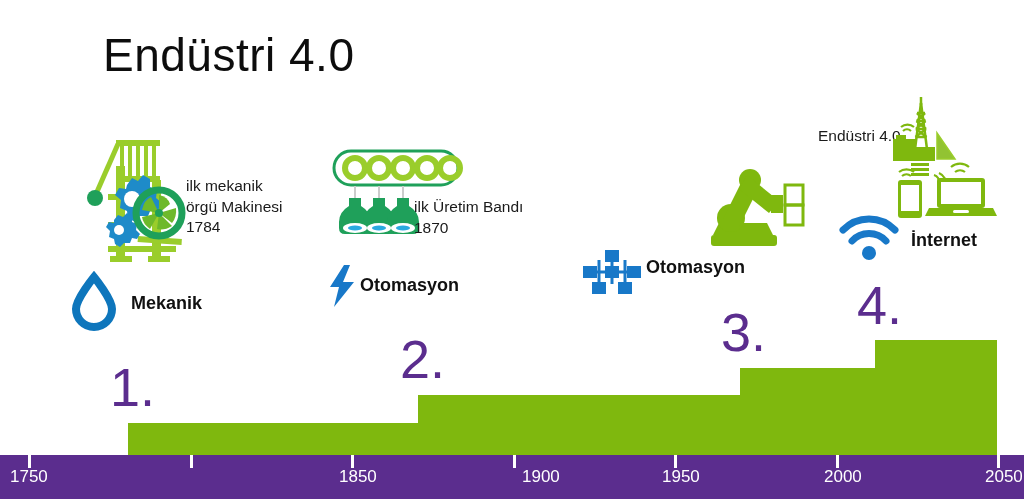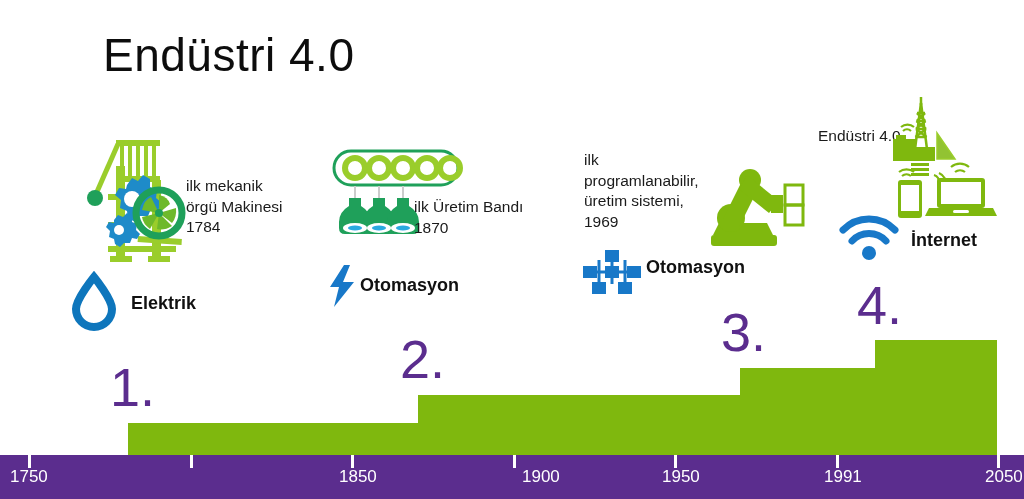--- a/index.html
+++ b/index.html
@@ -158,21 +158,21 @@
 
   <div class="desc" style="left:186px;top:176px;">ilk mekanik
 örgü Makinesi
 1784</div>
 
   <div class="abs" style="left:72px;top:275px;width:44px;height:52px;">
     <svg width="44" height="52" viewBox="0 0 44 52">
       <path d="M22 2 C22 2 4 24 4 34 a18 18 0 0 0 36 0 C40 24 22 2 22 2 Z" fill="none" stroke="#0E76BC" stroke-width="8"></path>
     </svg>
   </div>
-  <div class="catlabel" style="left:131px;top:294px;">Elektrik</div>
+  <div class="catlabel" style="left:131px;top:294px;">Mekanik</div>
 
   <div class="abs" style="left:333px;top:150px;width:126px;height:86px;">
     <svg width="126" height="86" viewBox="0 0 126 86">
 
       <rect x="1" y="1" width="124" height="34" rx="17" ry="17" fill="none" stroke="#1FA05A" stroke-width="3"></rect>
       <g fill="none" stroke="#9ACD2B" stroke-width="6">
         <circle cx="22" cy="18" r="10"></circle>
         <circle cx="46" cy="18" r="10"></circle>
         <circle cx="70" cy="18" r="10"></circle>
         <circle cx="94" cy="18" r="10"></circle>
@@ -206,24 +206,20 @@
   <div class="desc" style="left:414px;top:197px;">ilk Üretim Bandı
 1870</div>
 
   <div class="abs" style="left:328px;top:265px;width:28px;height:42px;">
     <svg width="28" height="42" viewBox="0 0 28 42">
       <path d="M16 0 L2 22 L11 22 L6 42 L26 17 L15 17 L22 0 Z" fill="#1878C8"></path>
     </svg>
   </div>
   <div class="catlabel" style="left:360px;top:276px;">Otomasyon</div>
 
-  <div class="desc" style="left:584px;top:150px;">ilk
-programlanabilir,
-üretim sistemi,
-1969</div>
 
   <div class="abs" style="left:703px;top:163px;width:100px;height:85px;">
     <svg width="100" height="85" viewBox="0 0 100 85">
 
       <rect x="8" y="72" width="66" height="11" rx="3" fill="#7FB80E"></rect>
       <path d="M16 60 h48 l6 12 h-60 z" fill="#7FB80E"></path>
 
       <circle cx="28" cy="55" r="14" fill="#7FB80E"></circle>
 
       <path d="M20 56 L40 16 l16 8 L36 64 Z" fill="#7FB80E"></path>
@@ -348,17 +344,17 @@
     <div class="tick" style="left:513px;"></div>
     <div class="tick" style="left:674px;"></div>
     <div class="tick" style="left:836px;"></div>
     <div class="tick" style="left:997px;"></div>
 
     <div class="ticklabel" style="left:10px;">1750</div>
     <div class="ticklabel" style="left:264px;margin-top:48px;">1800</div>
     <div class="ticklabel" style="left:339px;">1850</div>
     <div class="ticklabel" style="left:501px;margin-left:21px;">1900</div>
     <div class="ticklabel" style="left:662px;">1950</div>
-    <div class="ticklabel" style="left:824px;">1991</div>
+    <div class="ticklabel" style="left:824px;">2000</div>
     <div class="ticklabel" style="left:985px;">2050</div>
   </div>
 
 </div>
 
 </body></html>

